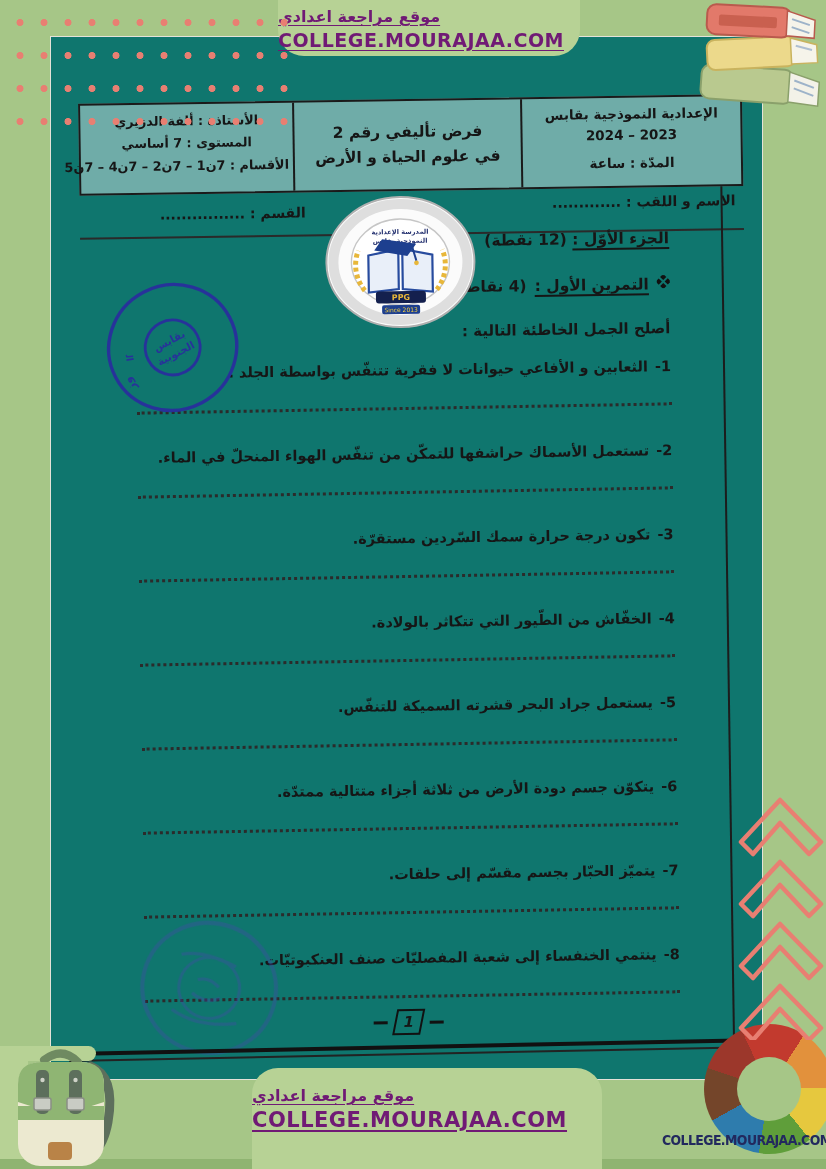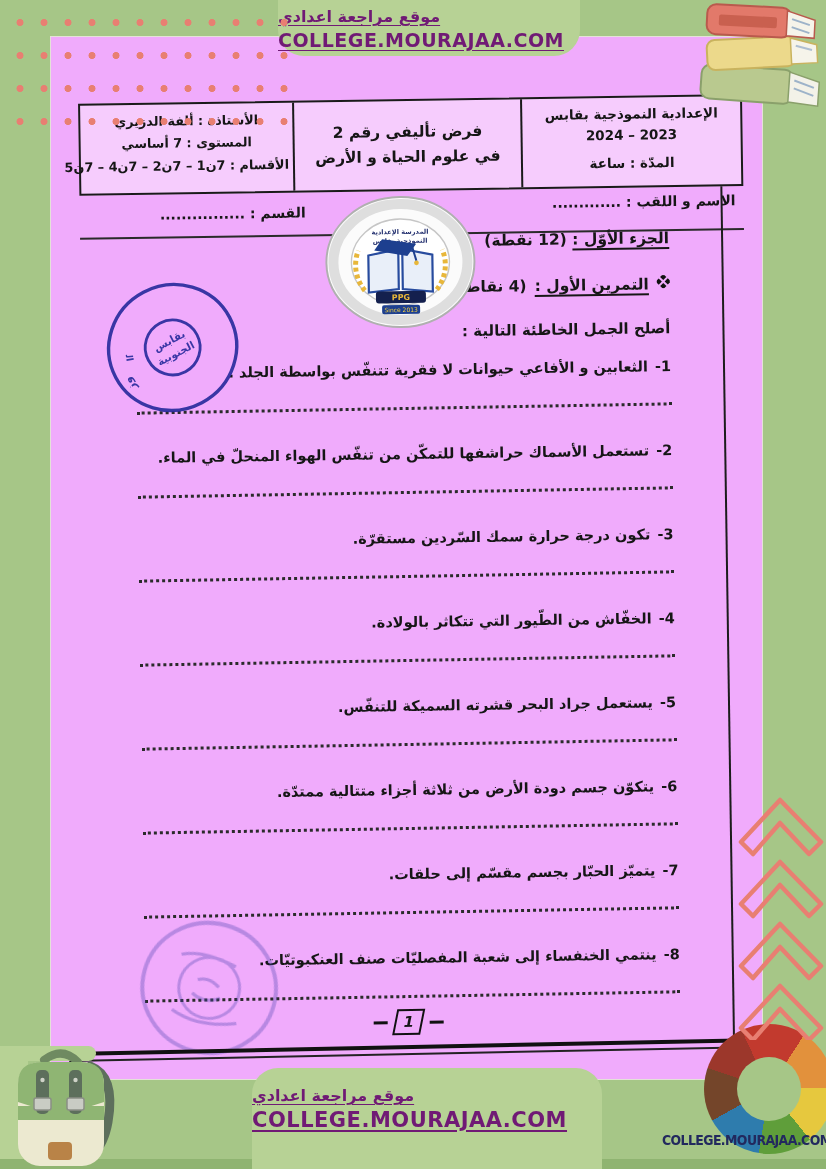--- a/index.html
+++ b/index.html
@@ -21,21 +21,21 @@
   .site-ar{font-size:16px;font-weight:bold;text-decoration:underline;text-underline-offset:3px;}
   .site-url{font-size:19px;font-weight:bold;letter-spacing:.5px;text-decoration:underline;text-underline-offset:3px;}
   .hdr-ar{top:7px;}
   .hdr-url{top:29px;}
   .foot-shape{position:absolute;left:252px;top:1068px;width:350px;height:101px;background:#b7d295;
               border-radius:26px 26px 0 0;z-index:5;}
   .ftr-ar{top:1086px;left:252px;width:350px;}
   .ftr-url{top:1108px;left:252px;width:350px;font-size:21px;}
 
   
-  .paper{position:absolute;left:50px;top:36px;width:713px;height:1044px;background:#f0abfc;z-index:1;
+  .paper{position:absolute;left:50px;top:36px;width:713px;height:1044px;background:#0f766e;z-index:1;
          box-shadow:0 0 0 1px #e4e2d8 inset;}
   .paper-inner{position:absolute;inset:0;direction:rtl;transform:rotate(-0.85deg);
                transform-origin:690px 60px;color:#161616;}
 
   .hdr-table{position:absolute;left:28px;top:58px;width:664px;height:92px;
              border:2.2px solid #1a1a1a;display:flex;box-sizing:border-box;background:rgba(255,255,255,.4);}
   .cell{box-sizing:border-box;padding:6px 4px;text-align:center;font-weight:bold;}
   .cell-school{width:222px;font-size:13.5px;line-height:1.55;border-left:2.2px solid #1a1a1a;}
   .cell-title{width:230px;font-size:15.5px;line-height:1.6;display:flex;flex-direction:column;justify-content:center;border-left:2.2px solid #1a1a1a;}
   .cell-teacher{width:212px;font-size:12.8px;line-height:1.75;white-space:nowrap;}

